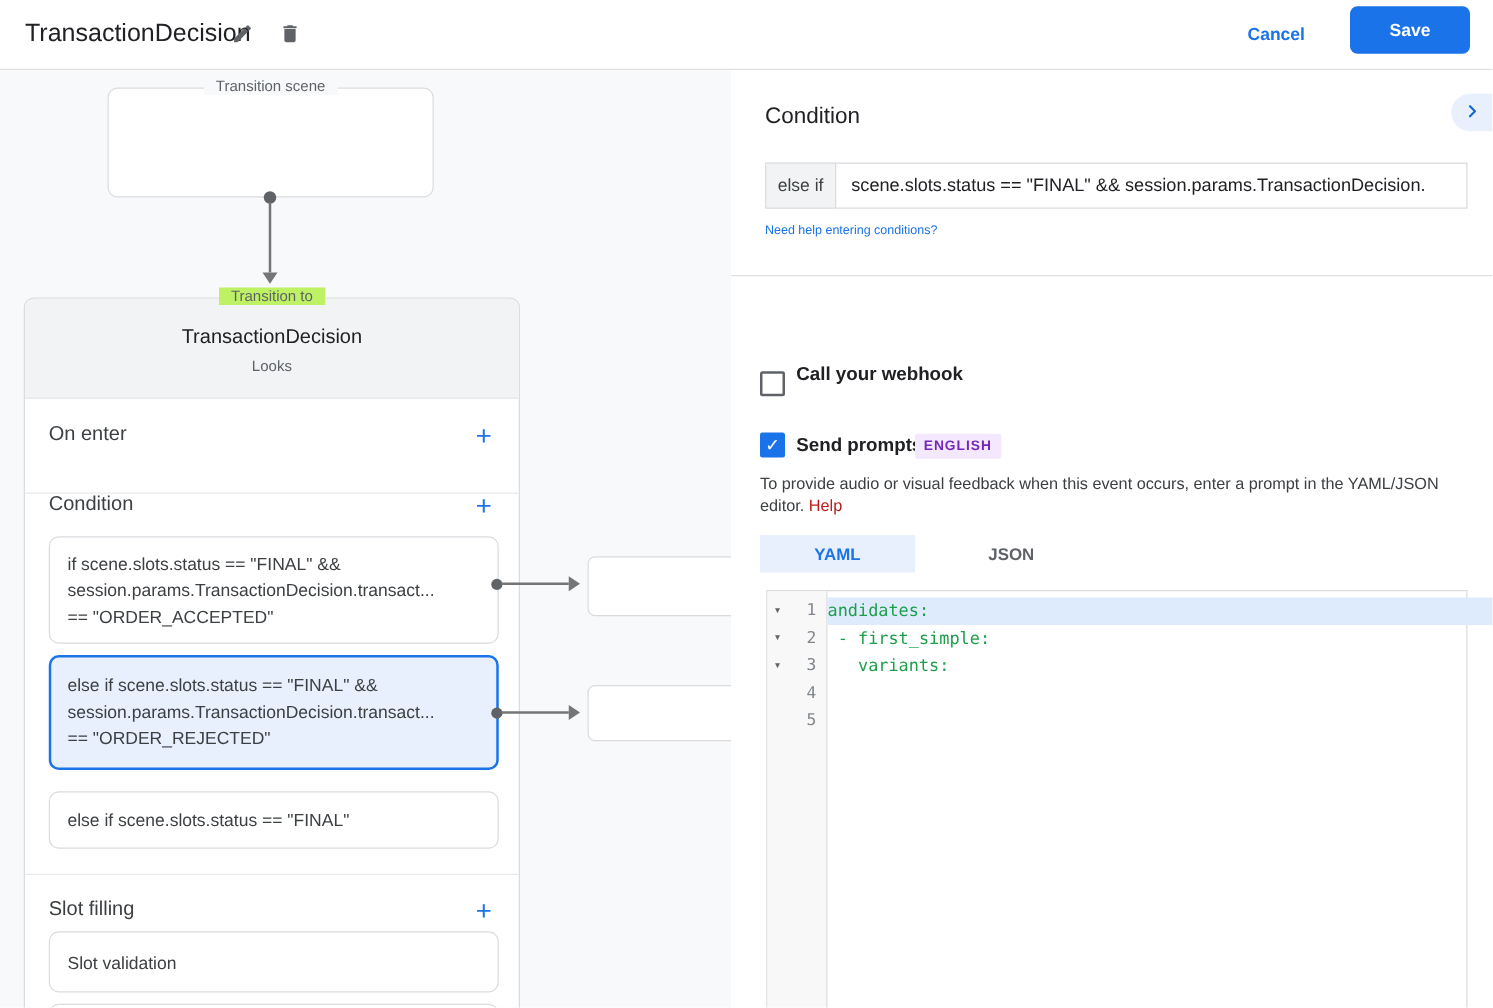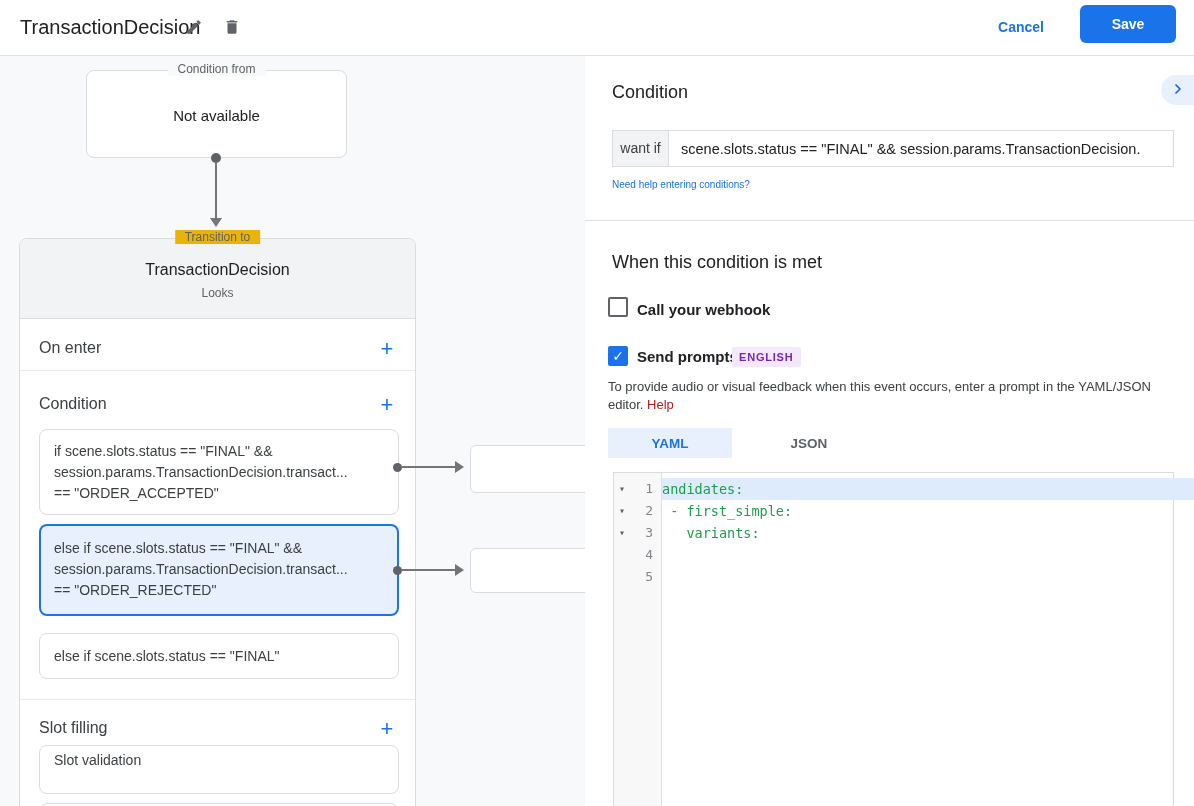--- a/index.html
+++ b/index.html
@@ -106,36 +106,35 @@
         </svg>
     </span>
   </button>
   <button class="cancel-btn">Cancel</button>
   <button class="save-btn">Save</button>
 </div>
 
 <div class="canvas">
 
   <div class="node-box from-box">
-    <div class="legend" style="background:#f8f9fa;">Condition from</div>
-    <div class="from-value">Not available</div>
+    <div class="legend" style="background:#f8f9fa;">Transition scene</div>
   </div>
 
   <div class="dot" style="left:211px; top:97px; width:10px; height:10px;"></div>
   <div class="vline"></div>
   <div class="arrow-down"></div>
 
   <div class="node-box to-box">
-    <div class="legend" style="background:#eab308;">Transition to</div>
+    <div class="legend" style="background:#bef264;">Transition to</div>
     <div class="to-header">
       <div class="to-title">TransactionDecision</div>
       <div class="to-sub">Looks</div>
     </div>
 
-    <div class="sec-row" style="height:52px;">
+    <div class="sec-row" style="height:76px;">
       <div class="sec-label" style="top:20px;">On enter</div>
       <button class="add-btn" style="top:16px;"><span>+</span></button>
     </div>
 
     <div>
       <div class="sec-label" style="top:156px;">Condition</div>
       <button class="add-btn" style="top:152px;"><span>+</span></button>
 
       <div class="cond-card" style="top:190px; height:86px;">if scene.slots.status == "FINAL" &amp;&amp;
 session.params.TransactionDecision.transact...
@@ -143,21 +142,21 @@
       <div class="cond-card selected" style="top:285px; height:92px;">else if scene.slots.status == "FINAL" &amp;&amp;
 session.params.TransactionDecision.transact...
 == "ORDER_REJECTED"</div>
       <div class="cond-card" style="top:394px; height:46px; padding-top:12px;">else if scene.slots.status == "FINAL"</div>
       <div style="position:absolute; left:0; top:460px; width:100%; border-bottom:1px solid #e8eaed;"></div>
     </div>
 
     <div>
       <div class="sec-label" style="top:480px;">Slot filling</div>
       <button class="add-btn" style="top:476px;"><span>+</span></button>
-      <div class="cond-card" style="top:506px; height:49px; padding-top:4px;">Slot validation</div>
+      <div class="cond-card" style="top:506px; height:49px; padding-top:14px;">Slot validation</div>
       <div class="cond-card" style="top:564px; height:40px;"></div>
     </div>
   </div>
 
   <div class="dot" style="left:393px; top:407px;"></div>
   <div class="hline" style="left:401px; top:410px; width:54px;"></div>
   <div class="arrow-right" style="left:455px; top:405px;"></div>
   <div class="mini-box" style="left:470px; top:389px; width:130px; height:48px;"></div>
 
   <div class="dot" style="left:393px; top:510px;"></div>
@@ -170,30 +169,29 @@
 
   <div class="panel-heading" style="top:26px;">Condition</div>
   <button class="chevron-btn">
     <span>
       <svg width="12" height="12" viewBox="0 0 24 24" fill="none" stroke="#1967d2" stroke-width="3.5" stroke-linecap="round" stroke-linejoin="round">
           <polyline points="8,4 16,12 8,20"></polyline>
         </svg>
     </span>
   </button>
 
-  <div class="cond-prefix">want if</div>
+  <div class="cond-prefix">else if</div>
   <input class="cond-input" type="text" value="scene.slots.status == &quot;FINAL&quot; &amp;&amp; session.params.TransactionDecision." style="">
   <a class="help-link">Need help entering conditions?</a>
 
   <div class="panel-divider"></div>
 
-  <div class="panel-heading" style="top:196px;">When this condition is met</div>
 
   <div class="cb unchecked" style="top:241px;"></div>
-  <div class="cb-label" style="top:245px;">Call your webhook</div>
+  <div class="cb-label" style="top:235px;">Call your webhook</div>
 
   <div class="cb checked" style="top:290px;"><span>✓</span></div>
   <div class="cb-label" style="top:292px;">Send prompts</div>
   <div class="lang-badge">ENGLISH</div>
 
   <div class="feedback">
     <span>To provide audio or visual feedback when this event occurs, enter a prompt in the YAML/JSON editor.</span>
     <a>Help</a>
   </div>
 

